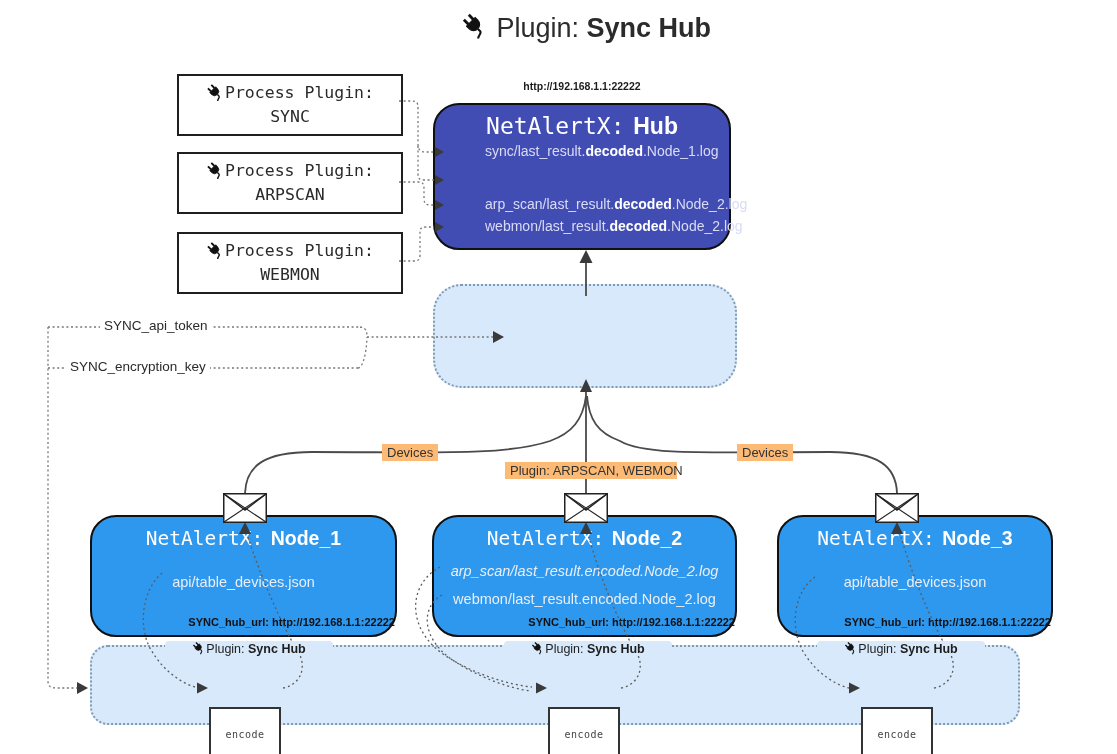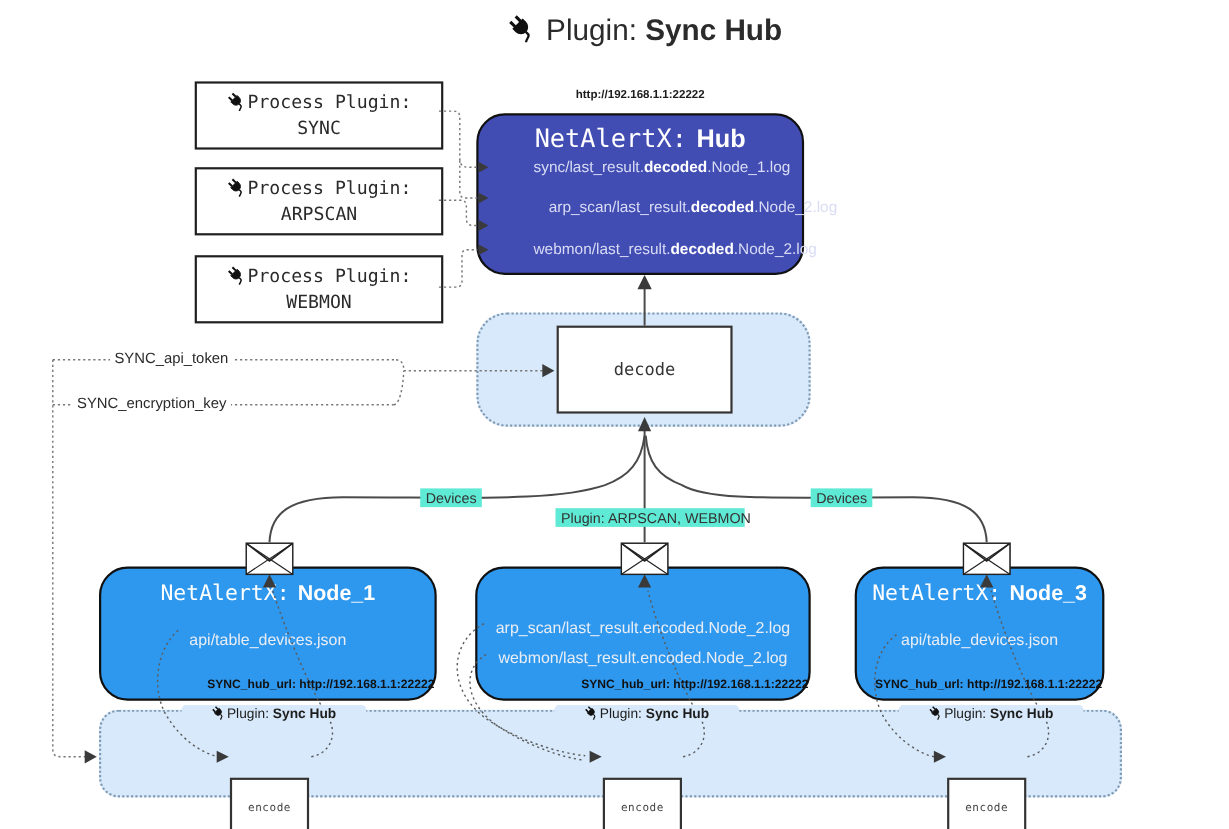--- a/index.html
+++ b/index.html
@@ -34,21 +34,21 @@
   .iobox{background:#fff;border:2px solid #333;box-sizing:border-box;z-index:2;
          font-family:"DejaVu Sans Mono",monospace;display:flex;align-items:center;justify-content:center;}
   .decode-box{left:506px;top:296px;width:160px;height:80px;font-size:15.5px;color:#333;}
   .encode-box{width:72px;height:54px;top:662px;font-size:10px;color:#444;letter-spacing:0.5px;margin-top:45px;}
   
   .node{background:#2e97ee;border:2.5px solid #101010;border-radius:26px;top:515px;height:122px;z-index:1;box-sizing:border-box;}
   .node-title{position:absolute;top:10px;left:0;right:0;text-align:center;font-size:19.5px;color:#fff;white-space:nowrap;}
   .nfile{position:absolute;left:0;right:0;text-align:center;font-size:14.5px;color:#e9eef5;white-space:nowrap;}
   .nurl{position:absolute;bottom:7px;left:0;right:0;text-align:right;font-size:11px;font-weight:600;color:#111;}
   
-  .linelabel{background:#5eead4;font-size:13px;color:#333;z-index:6;white-space:nowrap;padding:1px 5px;}
+  .linelabel{background:#fdba74;font-size:13px;color:#333;z-index:6;white-space:nowrap;padding:1px 5px;}
   .plabel{z-index:6;font-size:12.5px;color:#1d1d1d;background:#d7e9fa;white-space:nowrap;padding:0 4px;border-radius:4px;}
   .plabel b{font-weight:bold;}
   .settings-label{background:#fff;font-size:13.5px;color:#2a2a2a;z-index:6;white-space:nowrap;padding:0 4px;}
   .envelope{width:44px;height:30px;z-index:6;}
   svg.wires{position:absolute;top:0;left:0;width:1117px;height:754px;z-index:5;pointer-events:none;}
 </style>
 </head>
 <body>
 
 <div class="canvas">
@@ -95,27 +95,24 @@
           </svg></span><span>Process Plugin:</span></div>
     <div>WEBMON</div>
   </div>
 
   <div class="abs url-label">http://192.168.1.1:22222</div>
   <div class="abs hub"></div>
   <div class="abs hub-title">
     <span class="mono tprefix">NetAlertX:</span><b>Hub</b>
   </div>
   <div class="abs hublog" style="top:143px;"><span>sync/last_result.</span><b>decoded</b><span>.Node_1.log</span></div>
-  <div class="abs hublog" style="top:180px;text-align:center;"><span>arp_scan/last_result.</span><b>decoded</b><span>.Node_2.log</span></div>
+  <div class="abs hublog" style="top:196px;"><span>arp_scan/last_result.</span><b>decoded</b><span>.Node_2.log</span></div>
   <div class="abs hublog" style="top:218px;"><span>webmon/last_result.</span><b>decoded</b><span>.Node_2.log</span></div>
 
   <div class="abs panel decode-panel"></div>
-  <div class="abs iobox decode-box">
-      <span>decode</span>
-    </div>
 
   <div class="abs settings-label" style="left:100px;top:318px;">SYNC_api_token</div>
   <div class="abs settings-label" style="left:66px;top:359px;">SYNC_encryption_key</div>
 
   <div class="abs linelabel" style="left:382px;top:444px;">Devices</div>
   <div class="abs linelabel" style="left:505px;top:462px;width:162px;text-align:center;">Plugin: ARPSCAN, WEBMON</div>
   <div class="abs linelabel" style="left:737px;top:444px;">Devices</div>
 
   <div class="abs envelope" style="left:223px;top:493px;"><svg viewBox="0 0 44 30" xmlns="http://www.w3.org/2000/svg">
         <rect x="0.75" y="0.75" width="42.5" height="28.5" fill="#fff" stroke="#222" stroke-width="1.5"></rect>
@@ -132,25 +129,26 @@
         <path d="M1 1 L43 29 M43 1 L1 29" stroke="#222" stroke-width="1.1" fill="none"></path>
         <path d="M1 1 L22 17 L43 1" stroke="#222" stroke-width="1.5" fill="none"></path>
       </svg></div>
 
   <div class="abs node" style="left:90px;width:307px;">
     <div class="node-title"><span class="mono tprefix">NetAlertX:</span><b>Node_1</b></div>
     <div class="nfile" style="top:57px;">api/table_devices.json</div>
     <div class="nurl">SYNC_hub_url: http://192.168.1.1:22222</div>
   </div>
   <div class="abs node" style="left:432px;width:305px;">
-    <div class="nfile" style="top:46px;">arp_scan/last_result.encoded.Node_2.log</div>
+    <div class="node-title"><span class="mono tprefix">NetAlertX:</span><b>Node_2</b></div>
+    <div class="nfile" style="top:46px;font-style:italic;">arp_scan/last_result.encoded.Node_2.log</div>
     <div class="nfile" style="top:74px;">webmon/last_result.encoded.Node_2.log</div>
     <div class="nurl">SYNC_hub_url: http://192.168.1.1:22222</div>
   </div>
-  <div class="abs node" style="left:777px;width:227px;">
+  <div class="abs node" style="left:777px;width:276px;">
     <div class="node-title"><span class="mono tprefix">NetAlertX:</span><b>Node_3</b></div>
     <div class="nfile" style="top:57px;">api/table_devices.json</div>
     <div class="nurl">SYNC_hub_url: http://192.168.1.1:22222</div>
   </div>
 
   <div class="abs panel" style="left:90px;top:645px;width:930px;height:80px;border-radius:18px;"></div>
 
   <div class="abs plabel" style="left:165px;top:641px;width:160px;text-align:center;">
     <span class="icon icon-sm"><svg viewBox="0 0 24 24" xmlns="http://www.w3.org/2000/svg">
           <g transform="rotate(-45 12 12)">

